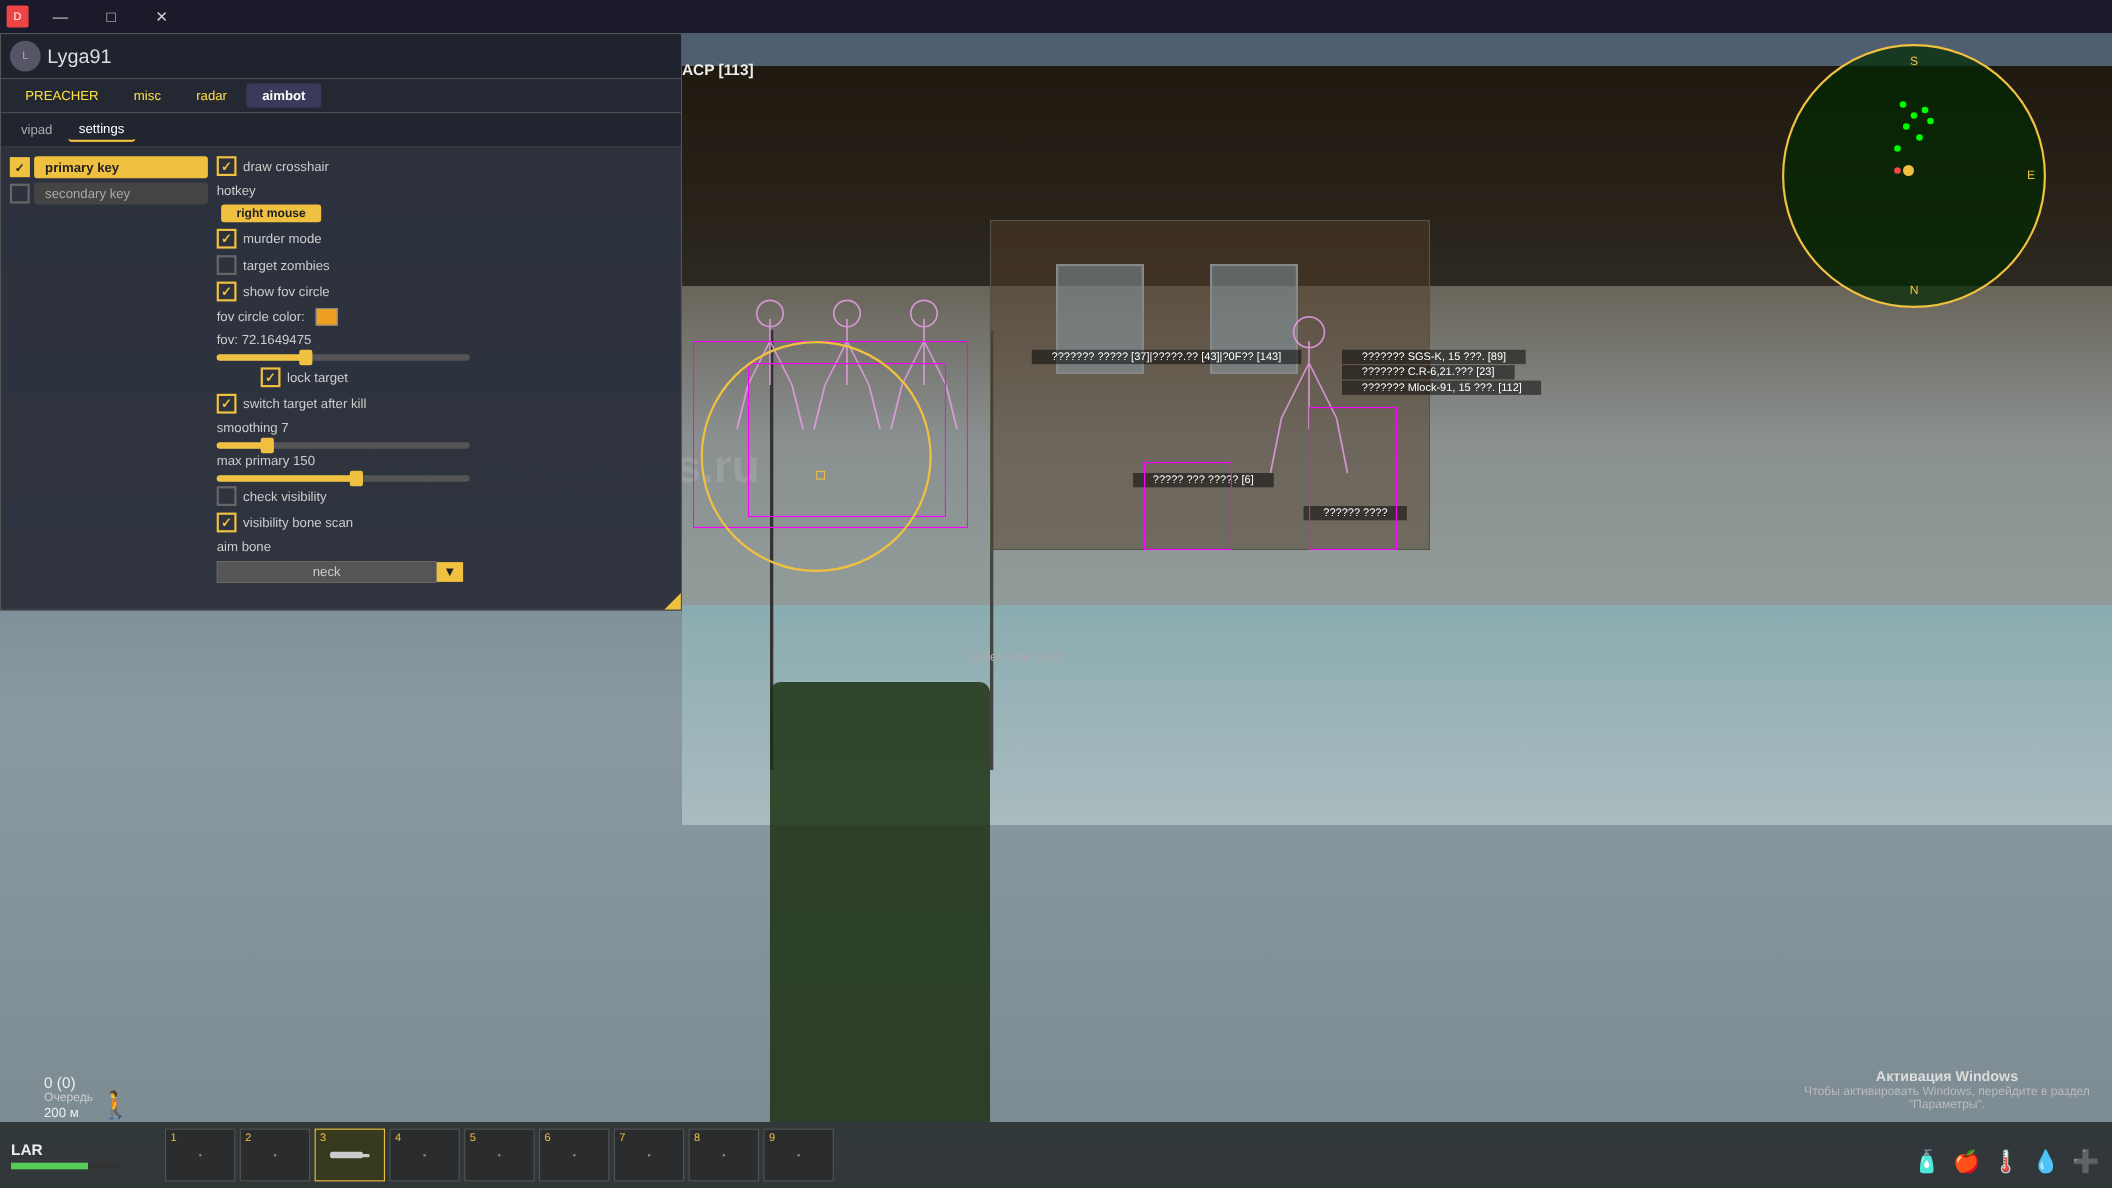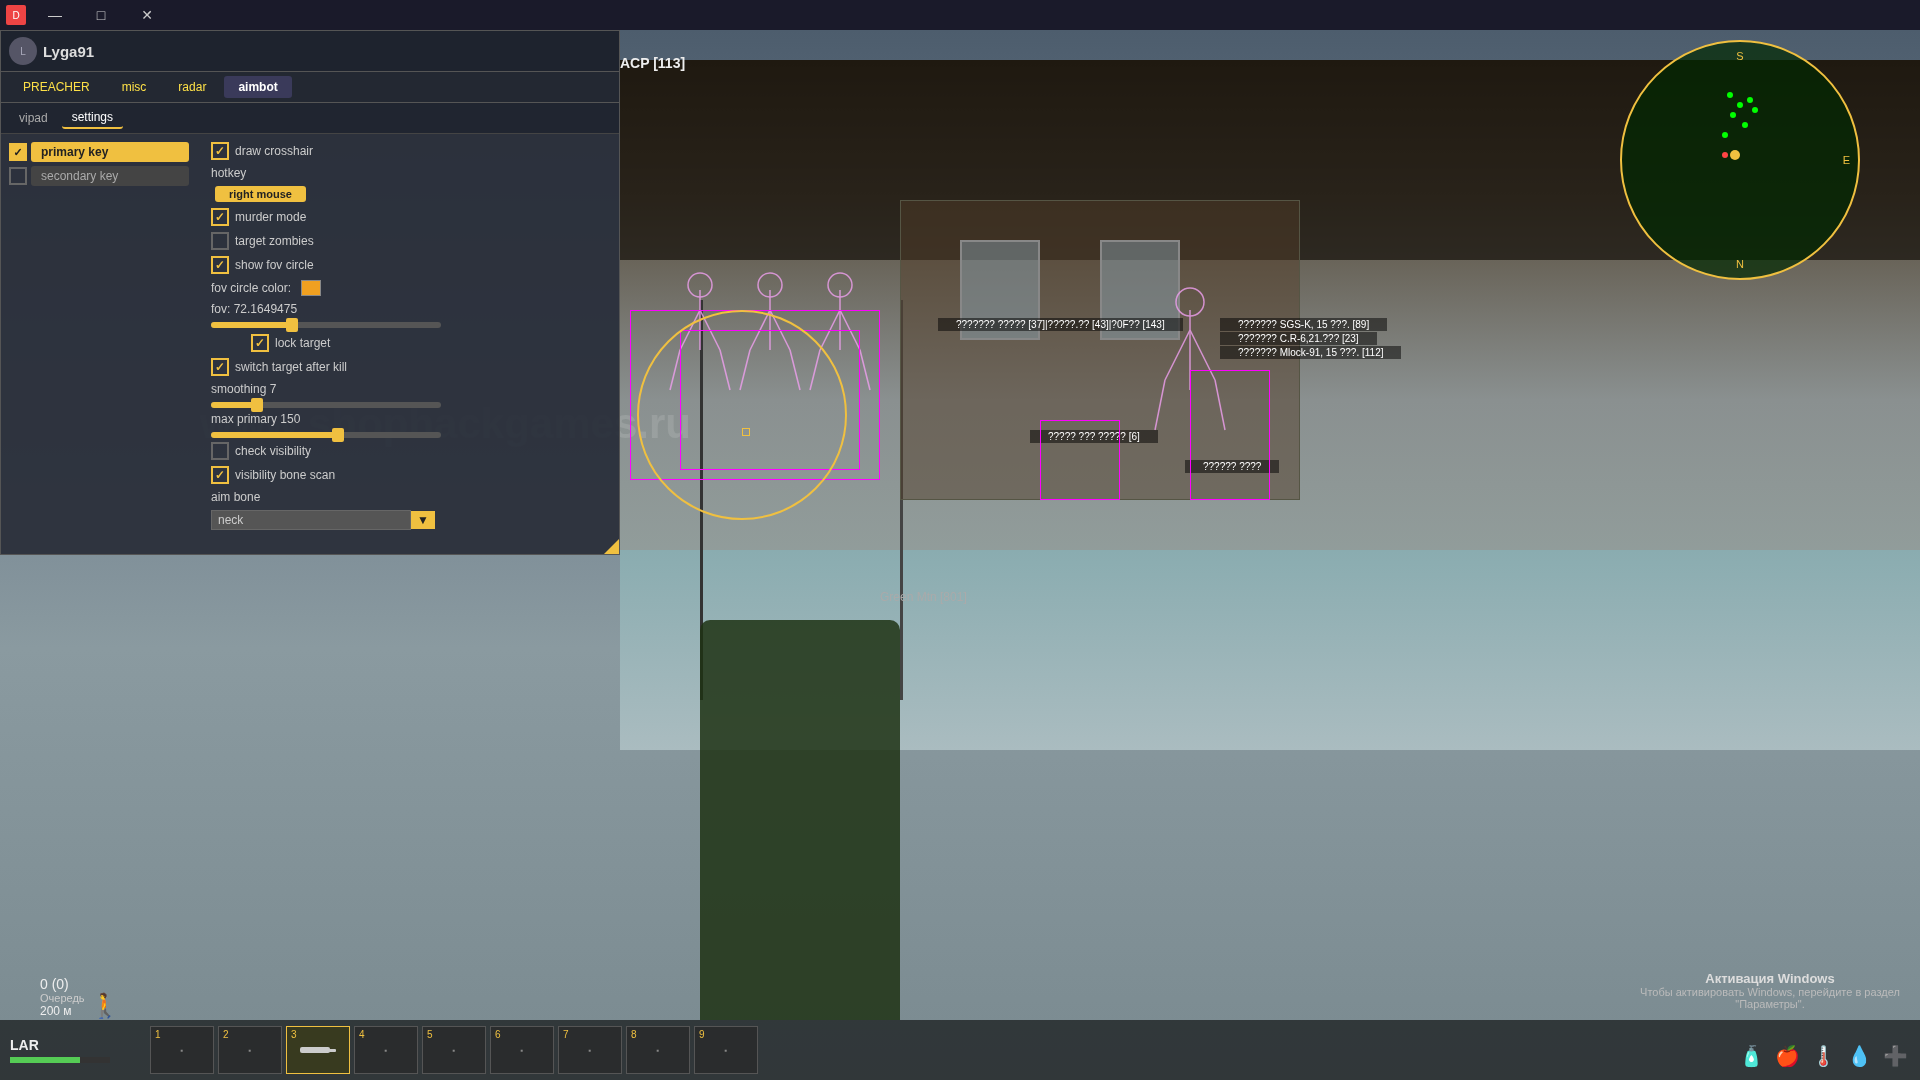--- a/index.html
+++ b/index.html
@@ -82,22 +82,22 @@
     .profile-avatar {
       width: 28px; height: 28px;
       background: #556;
       border-radius: 50%;
       margin-right: 6px;
       display: flex; align-items: center; justify-content: center;
       color: #aab; font-size: 10px;
     }
     #profile-name {
       color: #ddd;
-      font-weight: bold;
-      font-size: 15px;
+      font-weight: normal;
+      font-size: 18px;
     }
 
     
     #tabs {
       display: flex;
       align-items: center;
       padding: 4px 8px;
       border-bottom: 1px solid #555;
       background: rgba(35,40,50,0.95);
       gap: 4px;
@@ -133,21 +133,21 @@
     }
     .sub-tab.active {
       color: #fff;
       border-bottom: 2px solid #f0c040;
     }
 
     
     #panel-content {
       display: flex;
       padding: 8px;
-      gap: 22px;
+      gap: 8px;
     }
 
     
     #key-column {
       width: 180px;
       flex-shrink: 0;
     }
     .key-item {
       display: flex;
       align-items: center;
@@ -741,21 +741,21 @@
 
       <div class="setting-row">
         <div class="check-box checked"></div>
         <span class="setting-label">visibility bone scan</span>
       </div>
 
       <div class="setting-row">
         <span class="setting-label">aim bone</span>
       </div>
       <div class="setting-row">
-        <div style="display:flex;align-items:center;gap:0;">
+        <div style="display:flex;align-items:center;gap:0;text-align:center;">
           <div class="aim-bone-select">
             <span>neck</span>
           </div>
           <div class="aim-bone-arrow">▼</div>
         </div>
       </div>
 
     </div>
   </div>
 

